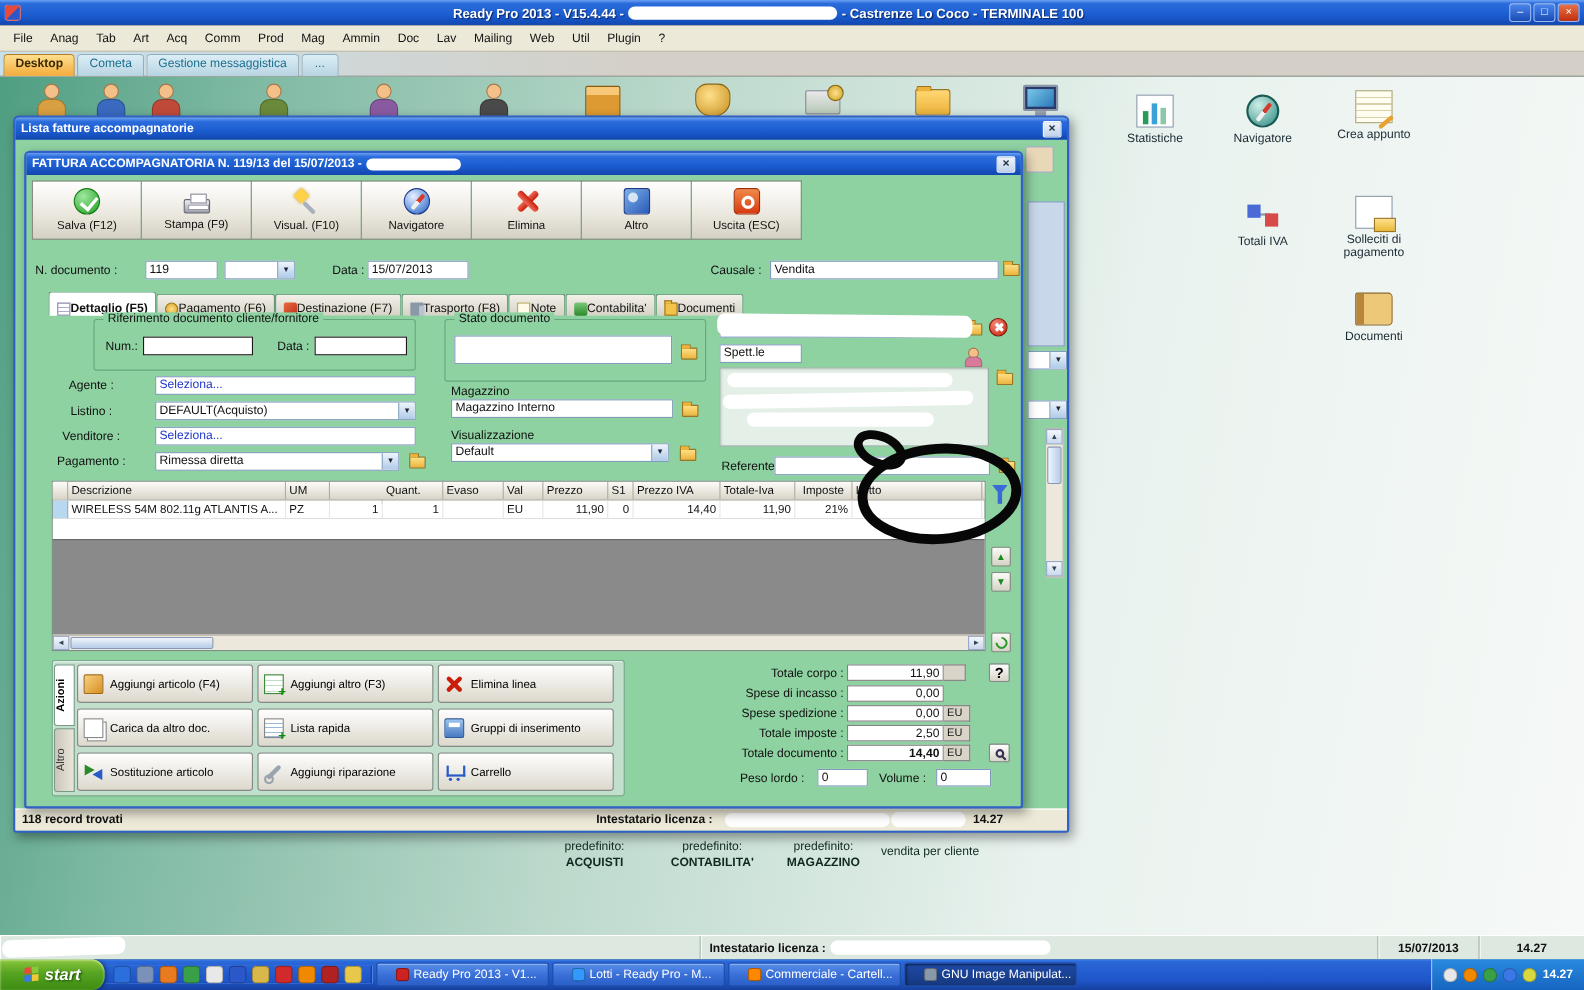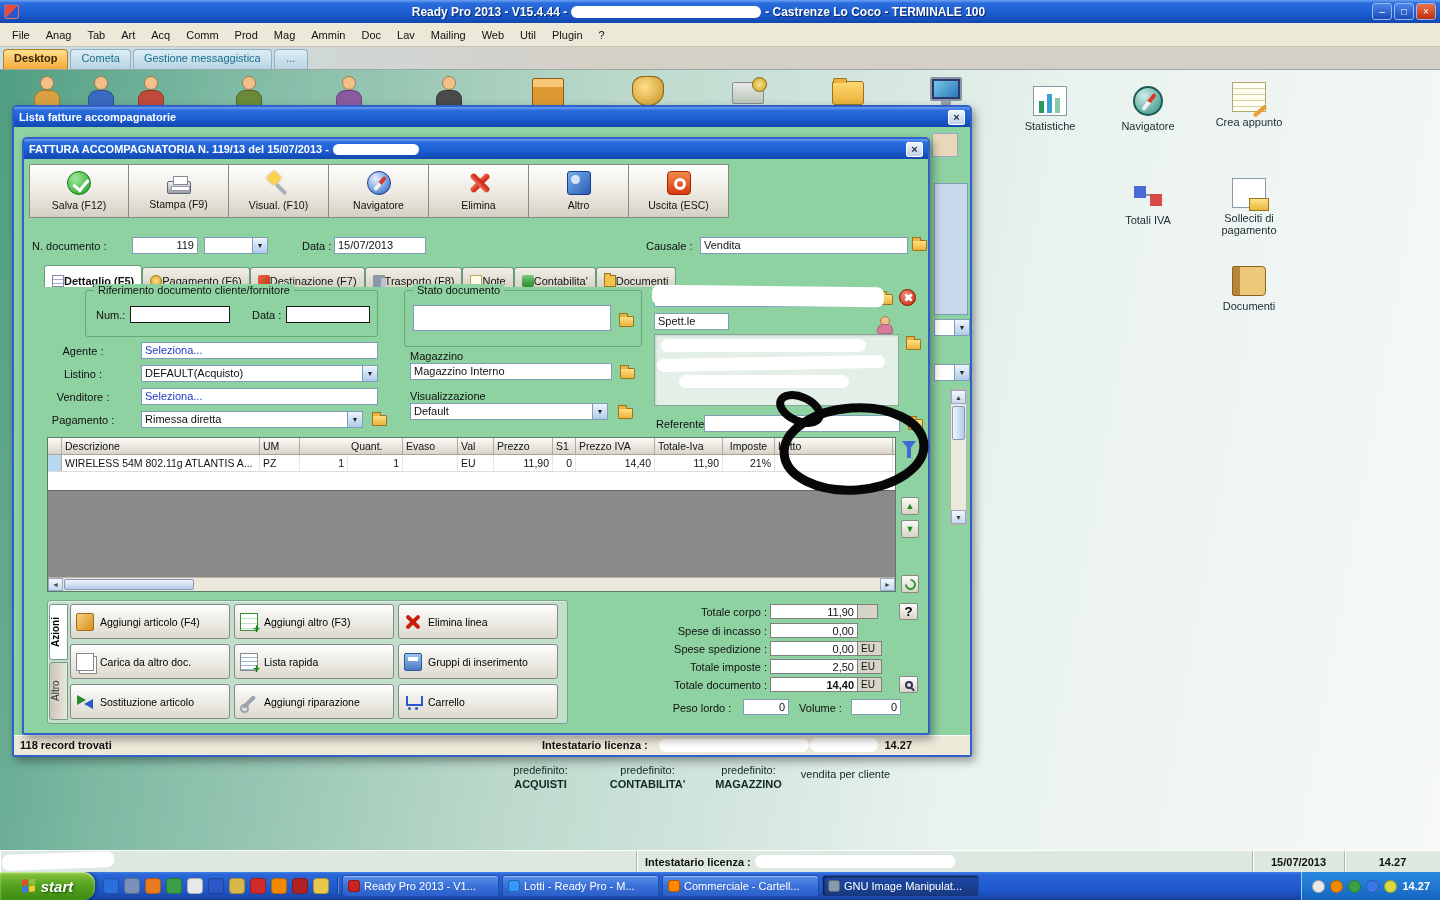--- a/index.html
+++ b/index.html
@@ -53,21 +53,21 @@
 
 .win{position:absolute;border:2px solid #3060c8;border-radius:5px 5px 3px 3px;box-shadow:3px 4px 10px rgba(0,0,0,.38);background:#8ed2a2}
 .win-tb{height:20px;background:linear-gradient(180deg,#6aa0f4 0%,#2b6cdc 18%,#1b5cd0 60%,#1247ae 100%);border-radius:3px 3px 0 0;display:flex;align-items:center;color:#fff;font-weight:bold;padding:0 5px;font-size:11px;white-space:nowrap}
 .win-tb .spacer{flex:1}
 .xbtn{width:17px;height:15px;background:linear-gradient(#f0f4fa,#c0d2ea);border:1px solid #fff;border-radius:2px;color:#234;font-size:11px;line-height:13px;text-align:center;cursor:pointer}
 
 .lbl{position:absolute;white-space:nowrap;color:#101010}
 .lblr{text-align:center}
 .inp{position:absolute;background:#fff;border:1px solid #7f9db9;padding:1px 3px;height:17px;overflow:hidden;white-space:nowrap;font-size:11px}
 .inp.bb{border-color:#1a1a1a}
-.inp.num{text-align:right}
+.inp.num{text-align:left}
 .blue{color:#2038c8}
 .combo{position:absolute;background:#fff;border:1px solid #7f9db9;height:17px;padding:1px 18px 1px 3px;overflow:hidden;white-space:nowrap;cursor:pointer}
 .carr{position:absolute;right:0;top:0;bottom:0;width:15px;background:linear-gradient(#eef5fc,#aecbe8);border-left:1px solid #7f9db9;font-size:7px;color:#223;display:flex;align-items:center;justify-content:center}
 .fbtn{position:absolute;width:18px;height:16px;display:flex;align-items:center;justify-content:center;cursor:pointer}
 .fold{width:15px;height:11px;background:linear-gradient(#ffe084,#edb33c);border:1px solid #9a7420;border-radius:1px;position:relative}
 .fold::before{content:"";position:absolute;top:-4px;left:-1px;width:7px;height:3px;background:#edb33c;border:1px solid #9a7420;border-bottom:none;border-radius:1px 1px 0 0}
 .rdel{position:absolute;width:17px;height:17px;border-radius:50%;background:radial-gradient(circle at 35% 30%,#f08a7a,#c81e0a);border:1px solid #8a1400;cursor:pointer}
 .rdel::before,.rdel::after{content:"";position:absolute;left:7px;top:3px;width:3px;height:9px;background:#fff;border-radius:1px}
 .rdel::before{transform:rotate(45deg)}.rdel::after{transform:rotate(-45deg)}
 .psico{position:absolute;width:18px;height:18px}
@@ -174,21 +174,21 @@
 
 .statusbar{height:22px;background:#dce8e0;border-top:1px solid #fff;display:flex;align-items:center;flex:0 0 auto;position:relative}
 .sseg{height:100%;display:flex;align-items:center;padding:0 8px;border-left:1px solid #aab8b0;box-shadow:inset 1px 0 0 #fff;white-space:nowrap}
 
 .taskbar{height:28px;background:linear-gradient(#3f83e8 0%,#2a67d8 8%,#1e55c8 70%,#16409e 100%);display:flex;align-items:center;flex:0 0 auto}
 .startbtn{height:28px;width:95px;background:linear-gradient(#8cc63f 0%,#56a421 45%,#3d8c12 100%);border-radius:0 12px 12px 0;display:flex;align-items:center;justify-content:center;gap:5px;color:#fff;font-weight:bold;font-style:italic;font-size:15px;text-shadow:1px 1px 2px #1a4a00;box-shadow:inset 0 1px 2px #d8f0a8,2px 0 4px #00000060;cursor:pointer}
 .xpflag{width:14px;height:14px;border-radius:2px;background:linear-gradient(#e84a3a,#e84a3a) 0 0/6px 6px no-repeat,linear-gradient(#8ac83a,#8ac83a) 7px 0/6px 6px no-repeat,linear-gradient(#3a78e8,#3a78e8) 0 7px/6px 6px no-repeat,linear-gradient(#f0c83a,#f0c83a) 7px 7px/6px 6px no-repeat;transform:skewY(-6deg)}
 .qlaunch{display:flex;align-items:center;gap:5px;padding:0 8px;border-right:1px solid #1a3a8a;box-shadow:1px 0 0 #5a8ae8}
 .qlico{width:16px;height:16px;border-radius:4px;border:1px solid #00000040;cursor:pointer}
 .tasks{display:flex;gap:3px;padding:0 4px;flex:1}
-.taskbtn{width:157px;height:22px;background:linear-gradient(#5a8fe8,#3a70d8 50%,#2a5ec8);border:1px solid #1e4fa8;border-radius:3px;color:#fff;display:flex;align-items:center;gap:4px;padding:0 5px;font-size:11px;white-space:nowrap;overflow:hidden;cursor:pointer;box-shadow:inset 0 1px 0 #9ab8f8}
+.taskbtn{width:157px;height:22px;background:linear-gradient(#5a8fe8,#3a70d8 50%,#2a5ec8);border:1px solid #1e4fa8;border-radius:3px;color:#fff;display:flex;align-items:center;gap:4px;padding:0 17px;font-size:11px;white-space:nowrap;overflow:hidden;cursor:pointer;box-shadow:inset 0 1px 0 #9ab8f8}
 .taskbtn.active{background:linear-gradient(#1e4aa8,#16387e);box-shadow:inset 1px 1px 2px #000a}
 .tico-dot{width:12px;height:12px;border-radius:3px;flex:0 0 12px;border:1px solid #00000050}
 .tray{height:28px;background:linear-gradient(#2a8ae0,#1565c0);border-left:1px solid #9accf8;display:flex;align-items:center;gap:5px;padding:0 10px;color:#fff}
 .trico{width:13px;height:13px;border-radius:50%;border:1px solid #00000040}
 .anno{position:absolute;z-index:60;pointer-events:none}
 .b{font-weight:bold}
 </style>
 </head>
 <body>
 

